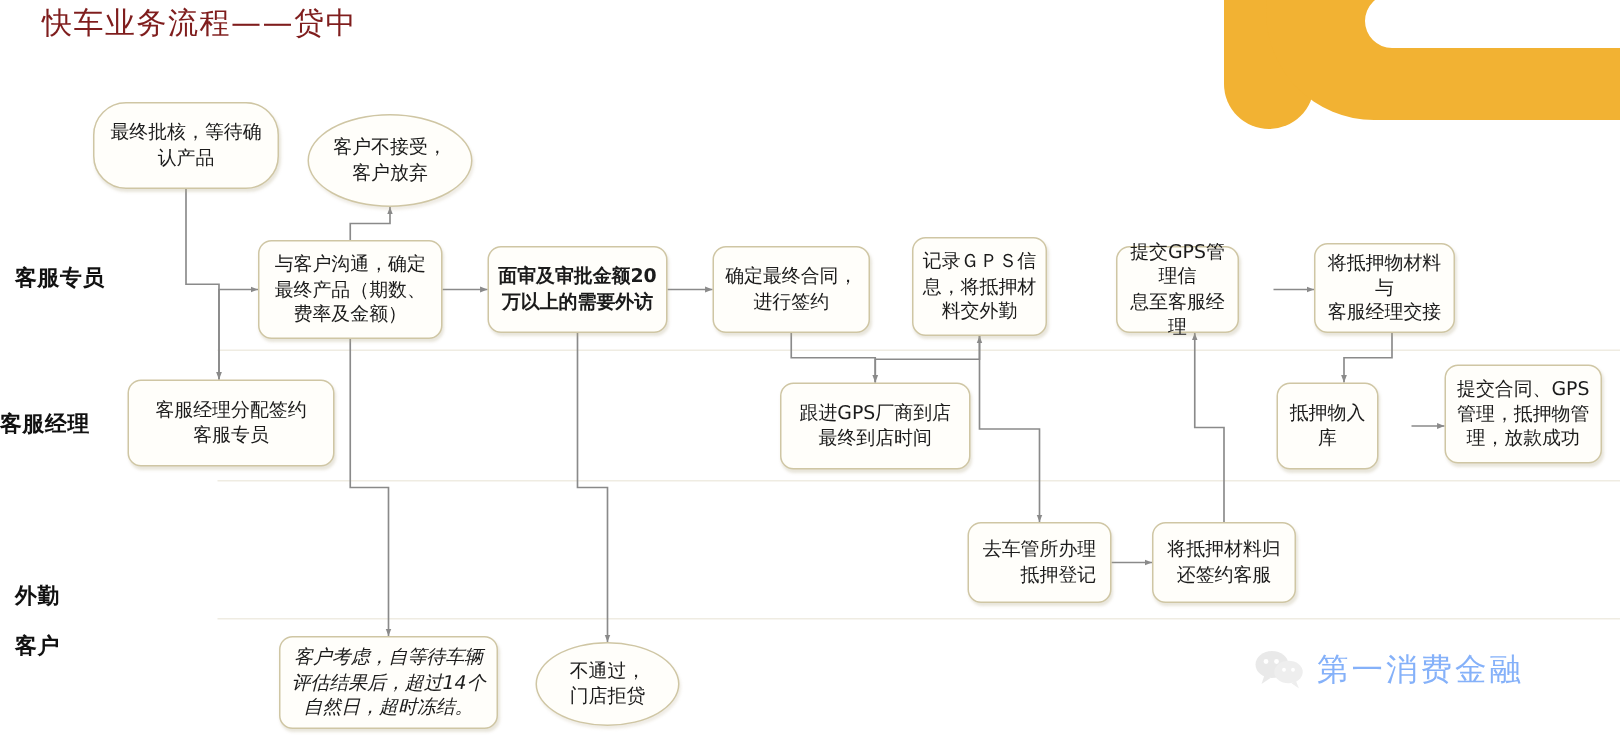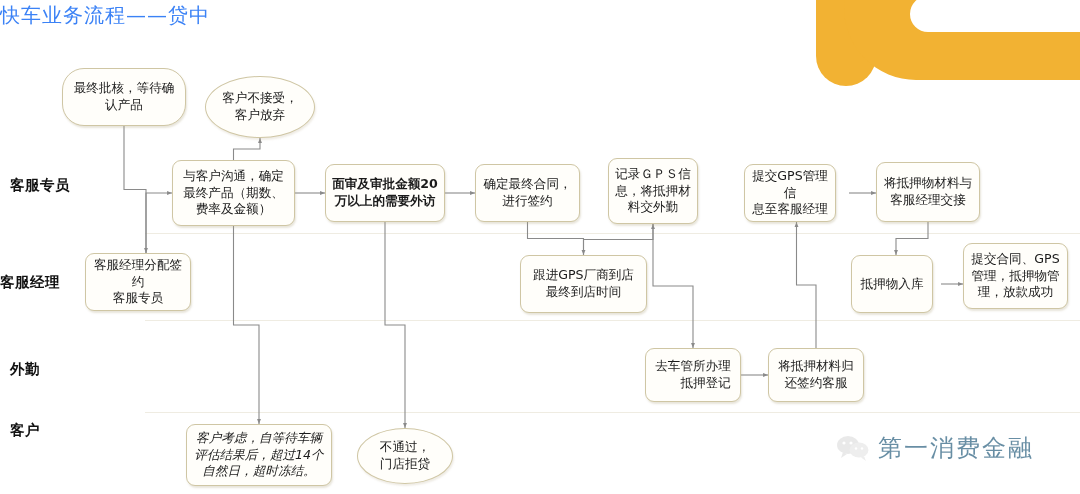--- a/index.html
+++ b/index.html
@@ -24,25 +24,25 @@
     right: 0;
     top: -34px;
     width: 282px;
     height: 130px;
     pointer-events: none;
   }
 
   
   #page-title {
     position: absolute;
-    left: 0;
+    left: 28px;
     top: 2px;
     font-size: 20px;
     letter-spacing: 1px;
-    color: #3b82f6;
+    color: #7f1d1d;
     font-family: "DejaVu Sans", "Liberation Sans", sans-serif;
     white-space: nowrap;
   }
 
   
   .lane-label {
     position: absolute;
     font-size: 14.5px;
     font-weight: bold;
     color: #111111;
@@ -94,22 +94,22 @@
   #watermark {
     position: absolute;
     left: 836px;
     top: 432px;
     display: flex;
     align-items: center;
     gap: 8px;
     opacity: 0.62;
   }
   #watermark .wm-text {
-    font-size: 24px;
-    color: #0c4a6e;
+    font-size: 21px;
+    color: #3b82f6;
     letter-spacing: 2px;
     font-family: "DejaVu Sans", "Liberation Sans", sans-serif;
   }
 </style>
 </head>
 <body>
 
 <div id="stage">
 
   <svg id="brand-logo" viewBox="0 0 282 130" xmlns="http://www.w3.org/2000/svg">
@@ -119,21 +119,21 @@
   </svg>
 
   <div id="page-title">快车业务流程——贷中</div>
 
   <div id="lane-layer">
       <div class="lane-divider" style="top: 233px;"></div>
       <div class="lane-divider" style="top: 320px;"></div>
       <div class="lane-divider" style="top: 412px;"></div>
       <div class="lane-label" style="left: 10px; top: 176px;">客服专员</div>
       <div class="lane-label" style="left: 0; top: 273px;">客服经理</div>
-      <div class="lane-label" style="left: 10px; top: 360px; text-align: right;">外勤</div>
+      <div class="lane-label" style="left: 10px; top: 388px; text-align: right;">外勤</div>
       <div class="lane-label" style="left: 10px; top: 421px;">客户</div>
     </div>
 
   <svg id="connectors" viewBox="0 0 1080 494" xmlns="http://www.w3.org/2000/svg">
     <defs>
       <marker id="arrowhead" viewBox="0 0 10 10" refX="9" refY="5" markerWidth="5" markerHeight="5" orient="auto-start-reverse">
         <path d="M 0 1.5 L 9 5 L 0 8.5 z" fill="#8a8a8a"></path>
       </marker>
     </defs>
     <g id="connector-paths" stroke="#8a8a8a" stroke-width="1.1" fill="none">
@@ -163,29 +163,29 @@
       <div class="node" style="left: 172px; top: 160px; width: 123px; height: 66px;">与客户沟通，确定
 最终产品（期数、
 费率及金额）</div>
       <div class="node" style="left: 325px; top: 164px; width: 120px; height: 58px; font-weight: bold;">面审及审批金额20
 万以上的需要外访</div>
       <div class="node" style="left: 475px; top: 164px; width: 105px; height: 58px;">确定最终合同，
 进行签约</div>
       <div class="node" style="left: 608px; top: 158px; width: 90px; height: 66px;">记录ＧＰＳ信
 息，将抵押材
 料交外勤</div>
-      <div class="node" style="left: 744px; top: 164px; width: 92px; height: 58px;">提交GPS管理信
+      <div class="node" style="left: 744px; top: 164px; width: 82px; height: 58px;">提交GPS管理信
 息至客服经理</div>
-      <div class="node" style="left: 876px; top: 162px; width: 104px; height: 60px;">将抵押物材料与
+      <div class="node" style="left: 876px; top: 162px; width: 94px; height: 60px;">将抵押物材料与
 客服经理交接</div>
-      <div class="node" style="left: 85px; top: 253px; width: 106px; height: 58px;">客服经理分配签约
+      <div class="node" style="left: 85px; top: 253px; width: 138px; height: 58px;">客服经理分配签约
 客服专员</div>
       <div class="node" style="left: 520px; top: 255px; width: 127px; height: 58px;">跟进GPS厂商到店
 最终到店时间</div>
-      <div class="node" style="left: 851px; top: 255px; width: 82px; height: 58px;">抵押物入库</div>
+      <div class="node" style="left: 851px; top: 255px; width: 68px; height: 58px;">抵押物入库</div>
       <div class="node" style="left: 963px; top: 243px; width: 105px; height: 66px;">提交合同、GPS
 管理，抵押物管
 理，放款成功</div>
       <div class="node" style="left: 645px; top: 348px; width: 96px; height: 54px; text-align: right;">去车管所办理
 抵押登记</div>
       <div class="node" style="left: 768px; top: 348px; width: 96px; height: 54px;">将抵押材料归
 还签约客服</div>
       <div class="node" style="left: 186px; top: 424px; width: 146px; height: 62px; font-style: italic;">客户考虑，自等待车辆
 评估结果后，超过14个
 自然日，超时冻结。</div>

